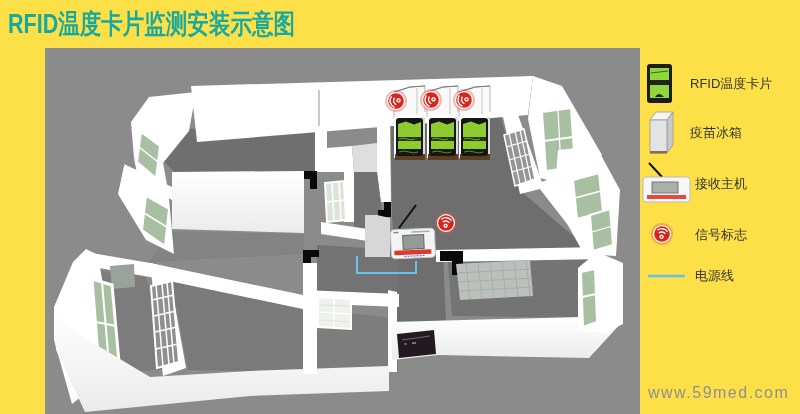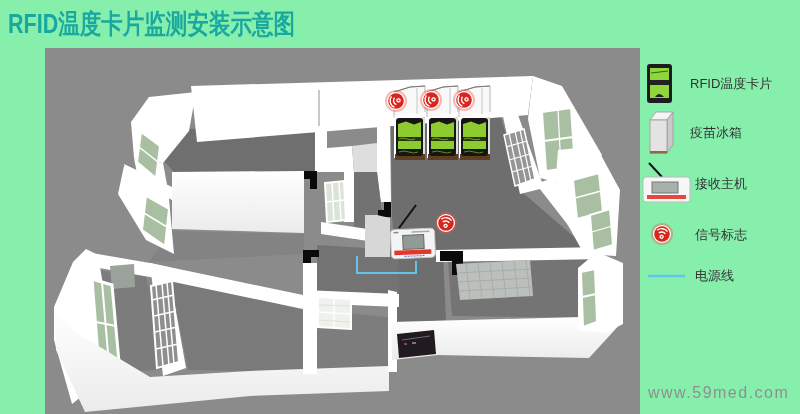--- a/index.html
+++ b/index.html
@@ -1,16 +1,16 @@
 <!DOCTYPE html>
 <html><head>
 <meta charset="utf-8">
 <style>
   html,body{margin:0;padding:0;background:#ffffff;}
-  #page{position:relative;width:800px;height:414px;background:#86efac;overflow:hidden;
+  #page{position:relative;width:800px;height:414px;background:#fde047;overflow:hidden;
         font-family:"Liberation Sans", sans-serif;}
   text{font-family:"Liberation Sans", sans-serif;}
 </style>
 </head>
 <body>
 <div id="page">
 <svg width="800" height="414" viewBox="0 0 800 414" xmlns="http://www.w3.org/2000/svg">
 
 <text x="8" y="33" font-size="27" font-weight="bold" fill="#18a8a0" textLength="287" lengthAdjust="spacingAndGlyphs">RFID温度卡片监测安装示意图</text>
 

